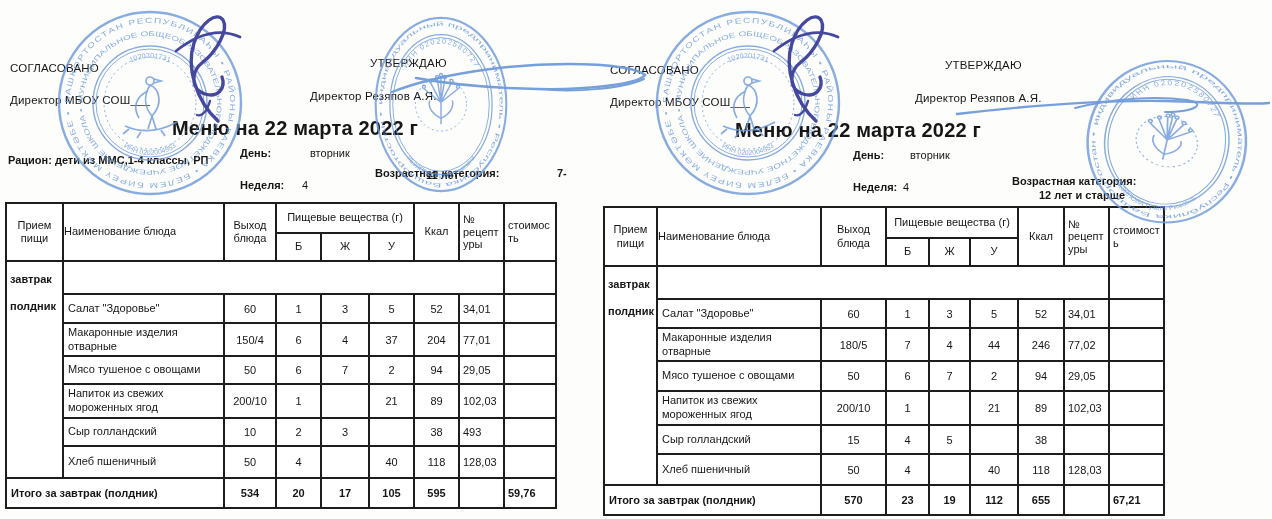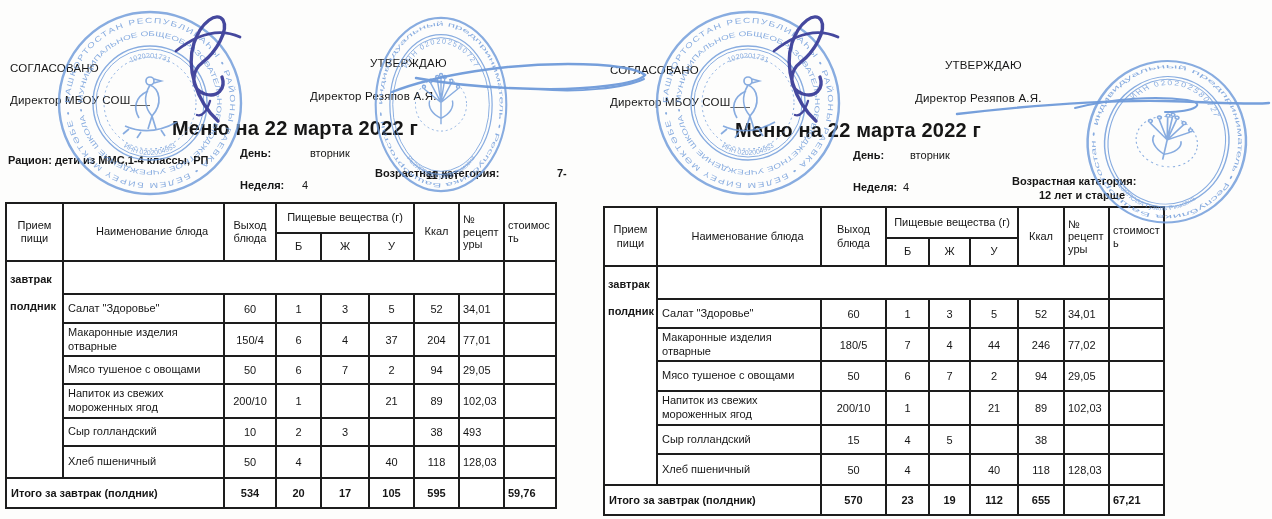--- a/index.html
+++ b/index.html
@@ -9,21 +9,21 @@
   .lbl{font-size:11.5px;letter-spacing:.2px;}
   .title{font-size:20px;font-weight:bold;letter-spacing:.2px;text-align:right;}
   .ration{font-size:11px;font-weight:bold;line-height:1.35;}
   .meta-l{font-size:11px;font-weight:bold;}
   .meta-v{font-size:11px;text-align:center;}
   .agewrap{font-size:11px;font-weight:bold;}
   table{border-collapse:collapse;table-layout:fixed;position:absolute;background:#fff;}
   td{border:2px solid #1d1d1d;font-size:11px;padding:1px 2px;vertical-align:middle;overflow:hidden;}
   .hc{padding:2px 3px;line-height:1.2;}
   .c{text-align:center;}
-  .vt{text-align:center;padding-left:20px;margin-left:16px;}
+  .vt{text-align:left;padding-left:0;margin-left:16px;}
   .dn{text-align:left;padding-left:4px;line-height:1.25;}
   .rc{text-align:left;padding-left:3px;border-radius:8px;}
   .wa{overflow-wrap:anywhere;text-align:left;line-height:1.15;}
   .nw{white-space:nowrap;}
   .tl{font-weight:bold;padding-left:4px;}
   tr.trb td{font-weight:bold;}
   .mealcell{vertical-align:top;padding-top:11px;padding-left:3px;font-weight:600;text-align:left;}
   .mealcell div + div{margin-top:15px;}
   svg.stamp{position:absolute;opacity:.82;}
   svg.sig{position:absolute;opacity:.95;}

